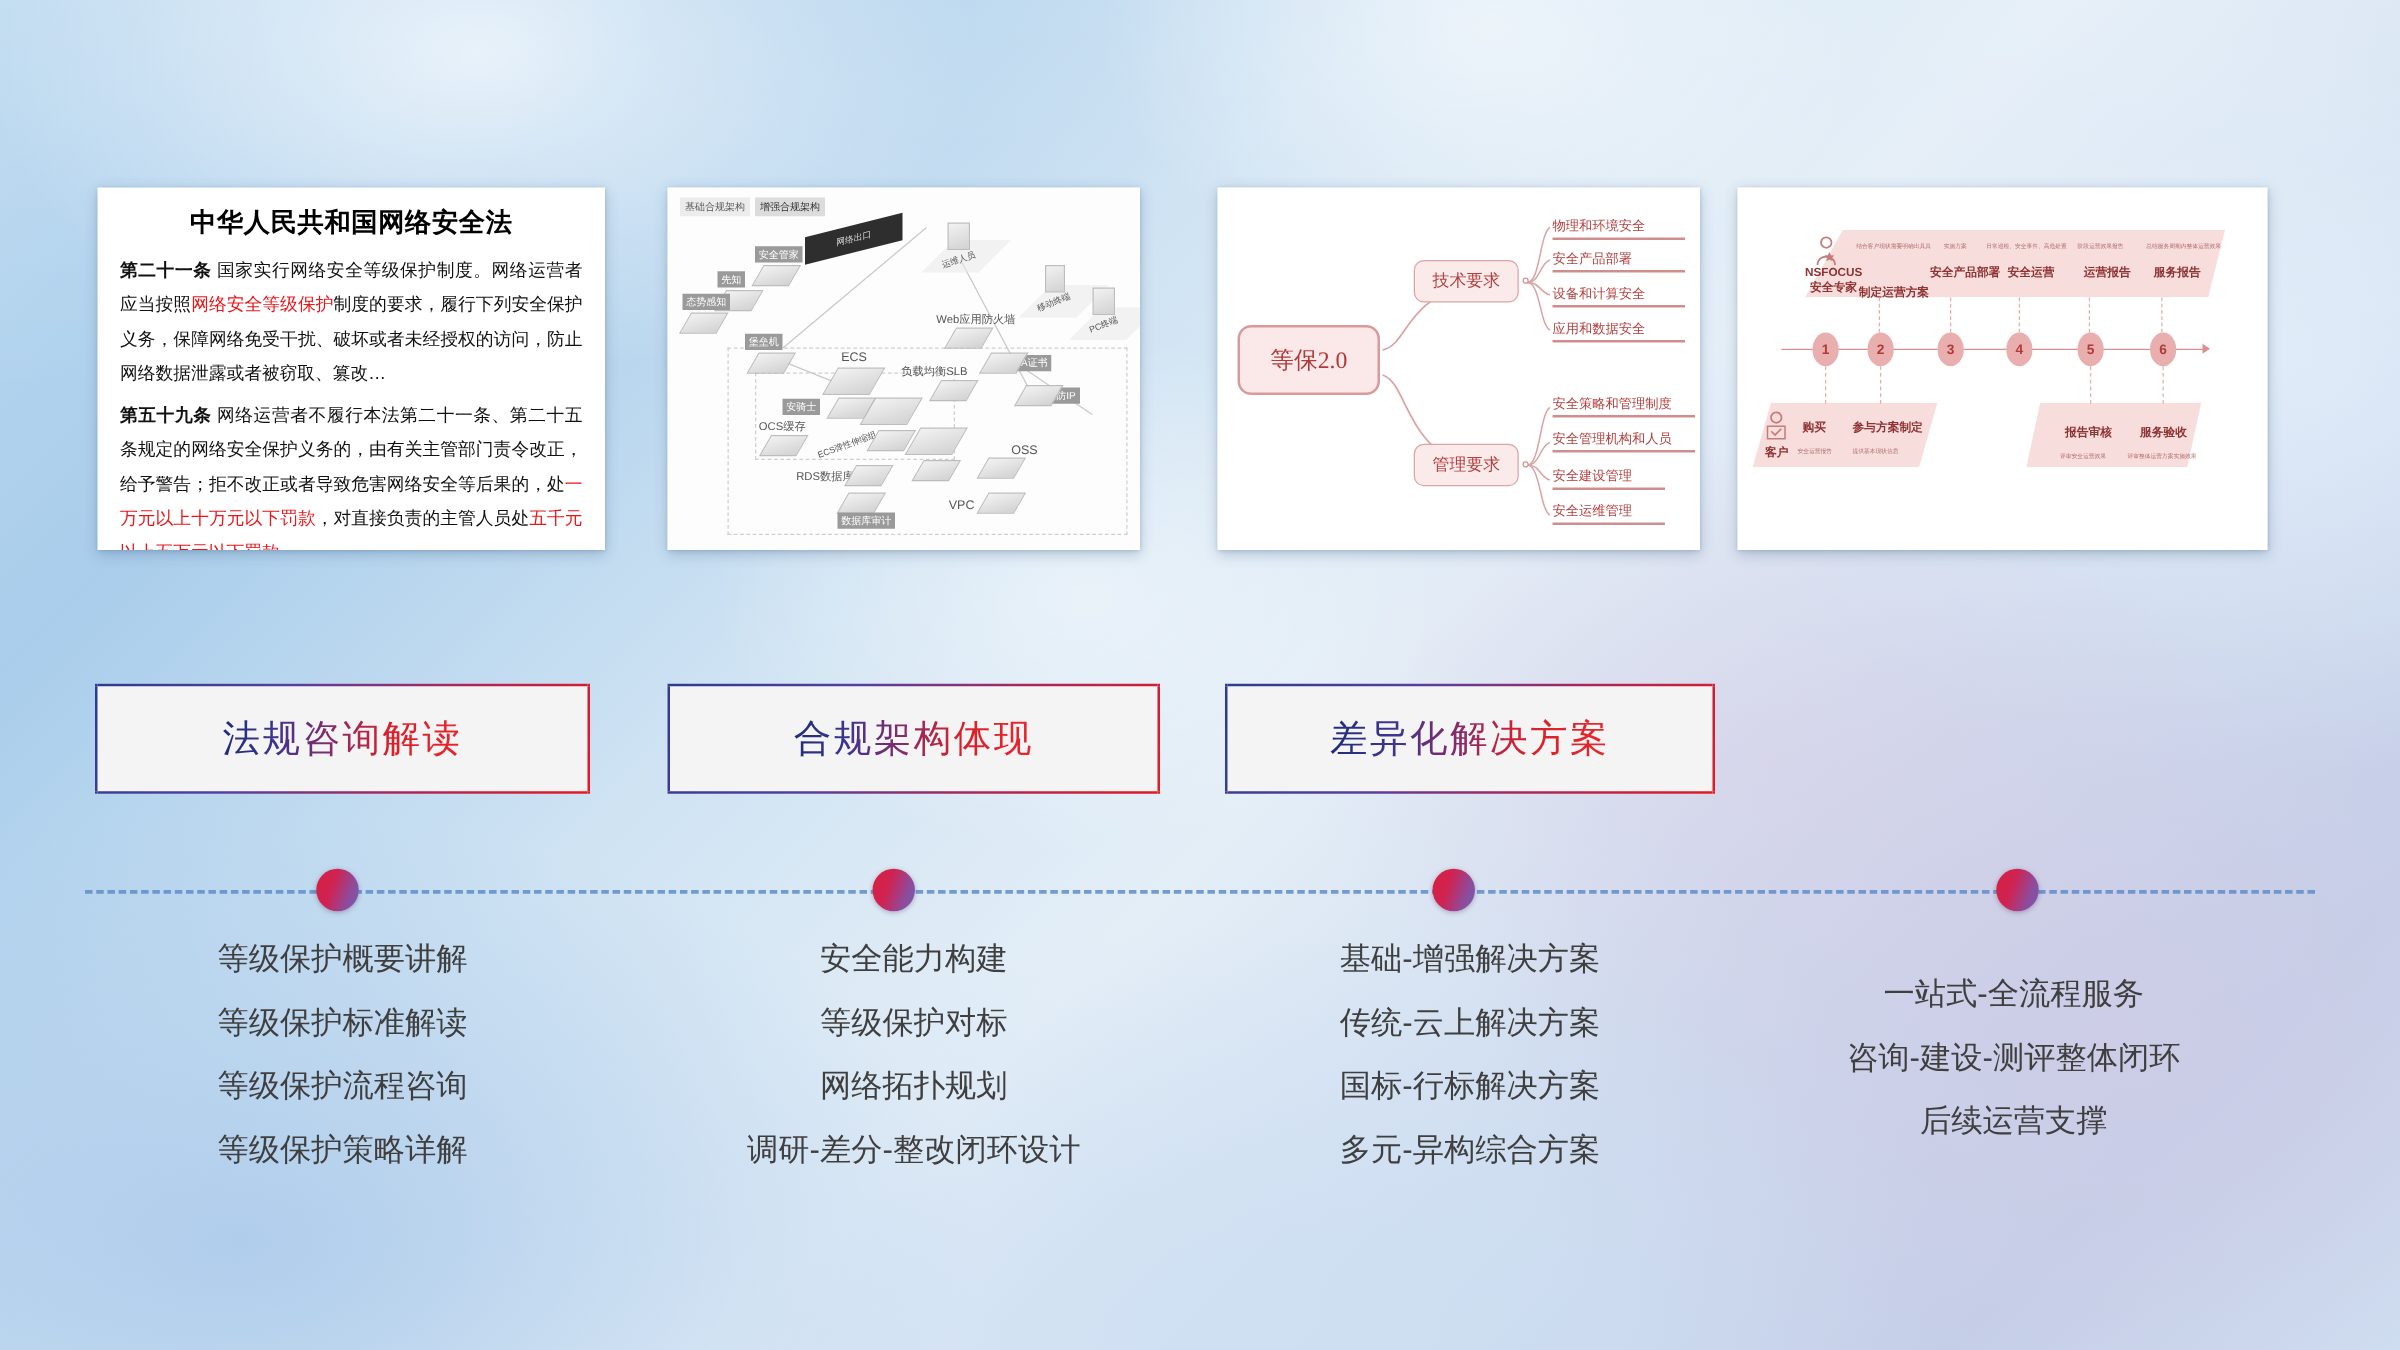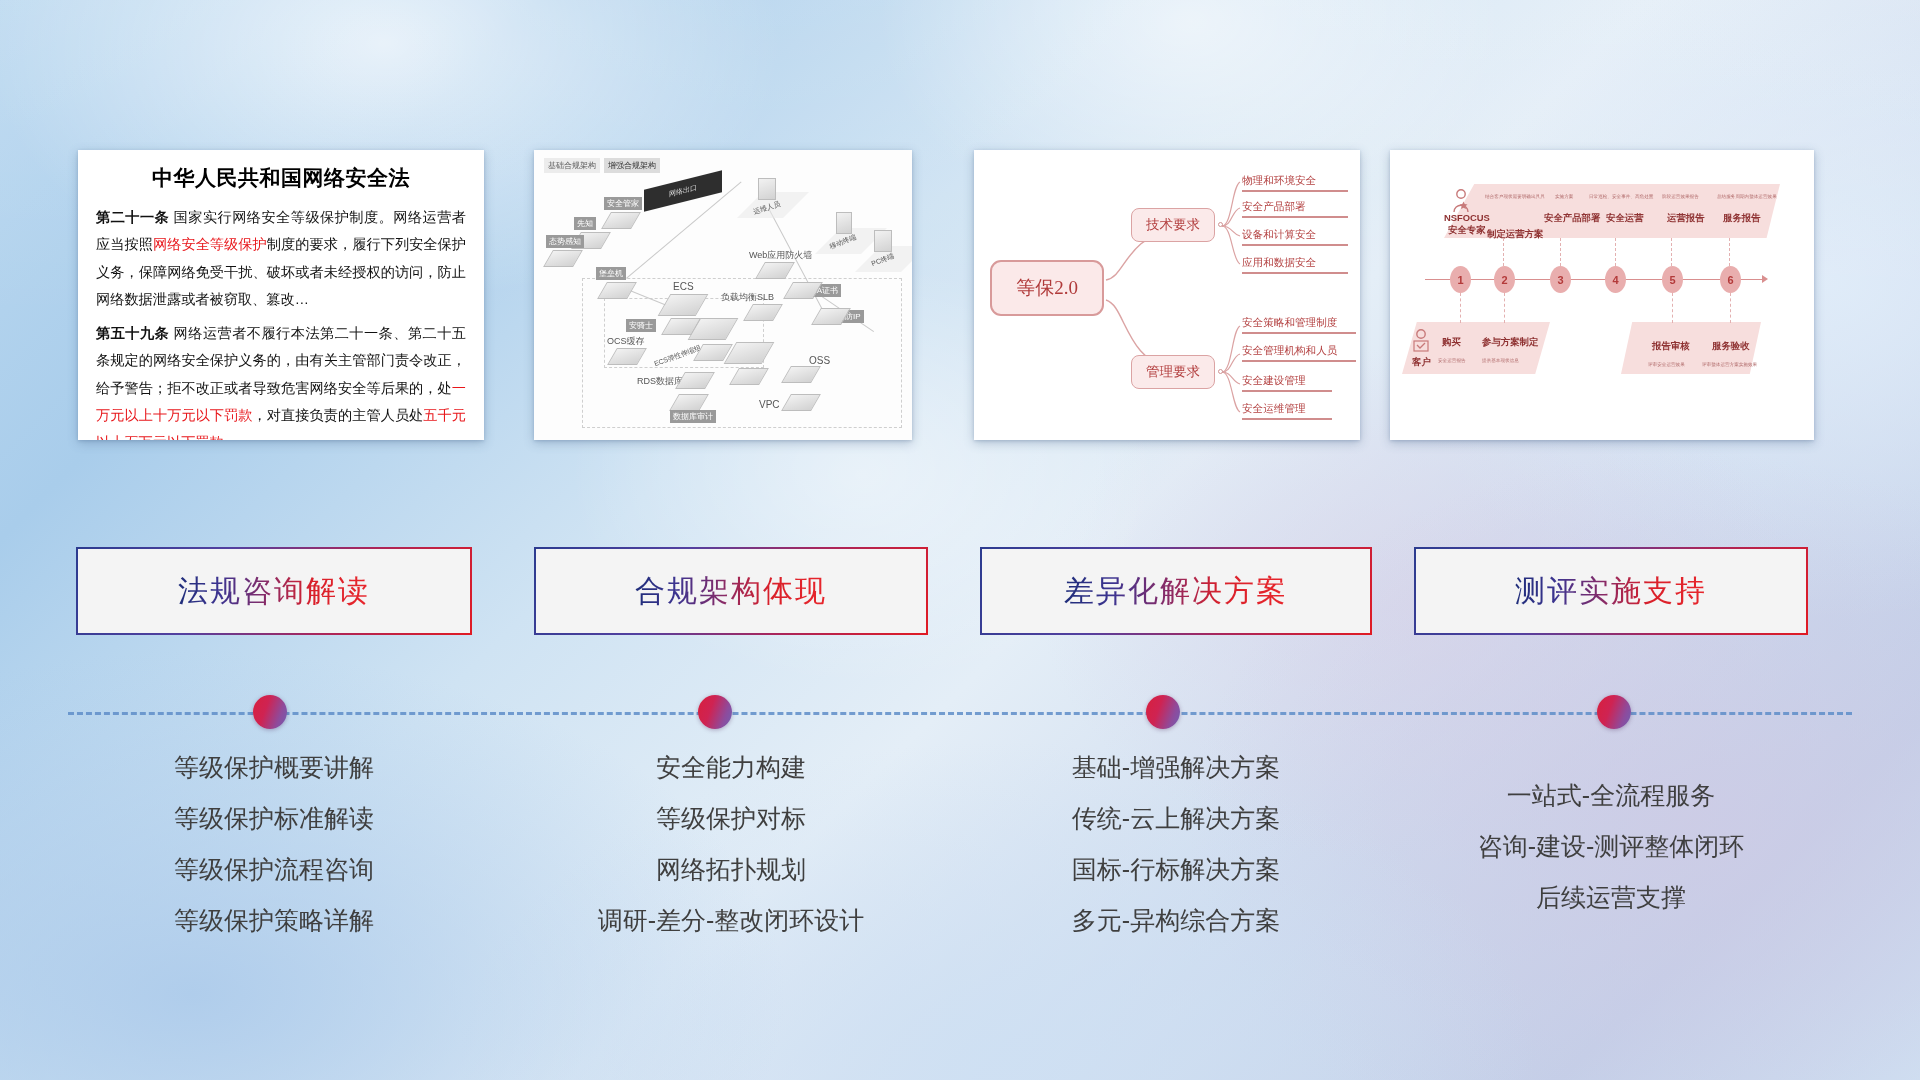--- a/index.html
+++ b/index.html
@@ -399,23 +399,20 @@
   <div class="heads">
     <div class="head h1">
       <span class="head-text">法规咨询解读</span>
     </div>
     <div class="head h2">
       <span class="head-text">合规架构体现</span>
     </div>
     <div class="head h3">
       <span class="head-text">差异化解决方案</span>
     </div>
-    <div class="head h4">
-      <span class="head-text">测评实施支持</span>
-    </div>
   </div>
 
   <div class="timeline">
     <div class="tl-line"></div>
     <div class="tl-dot d1"></div>
     <div class="tl-dot d2"></div>
     <div class="tl-dot d3"></div>
     <div class="tl-dot d4"></div>
   </div>
 

